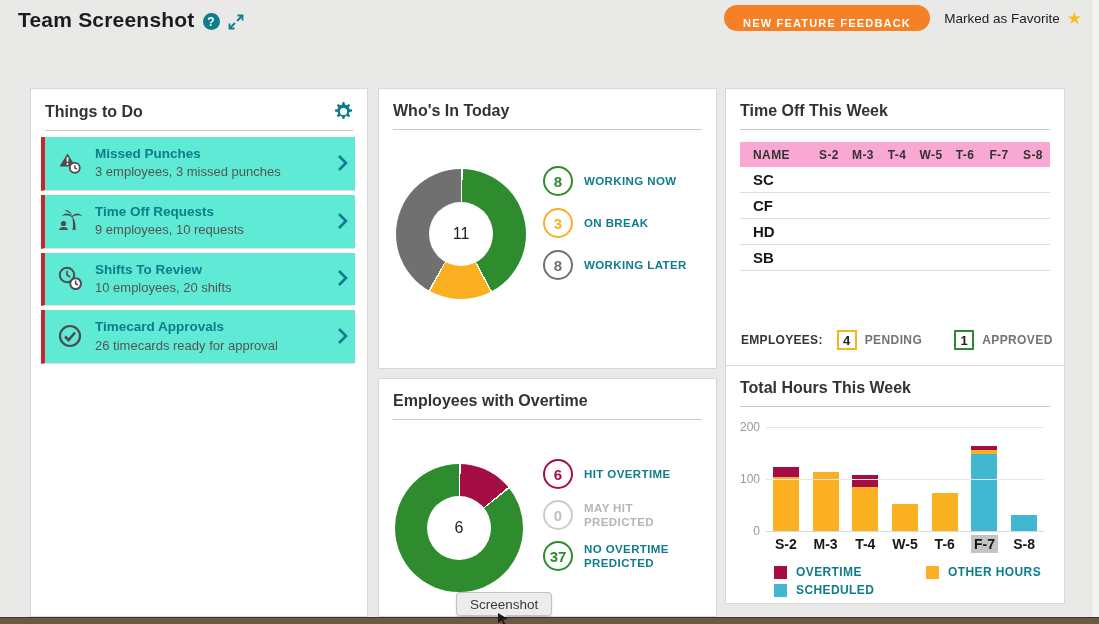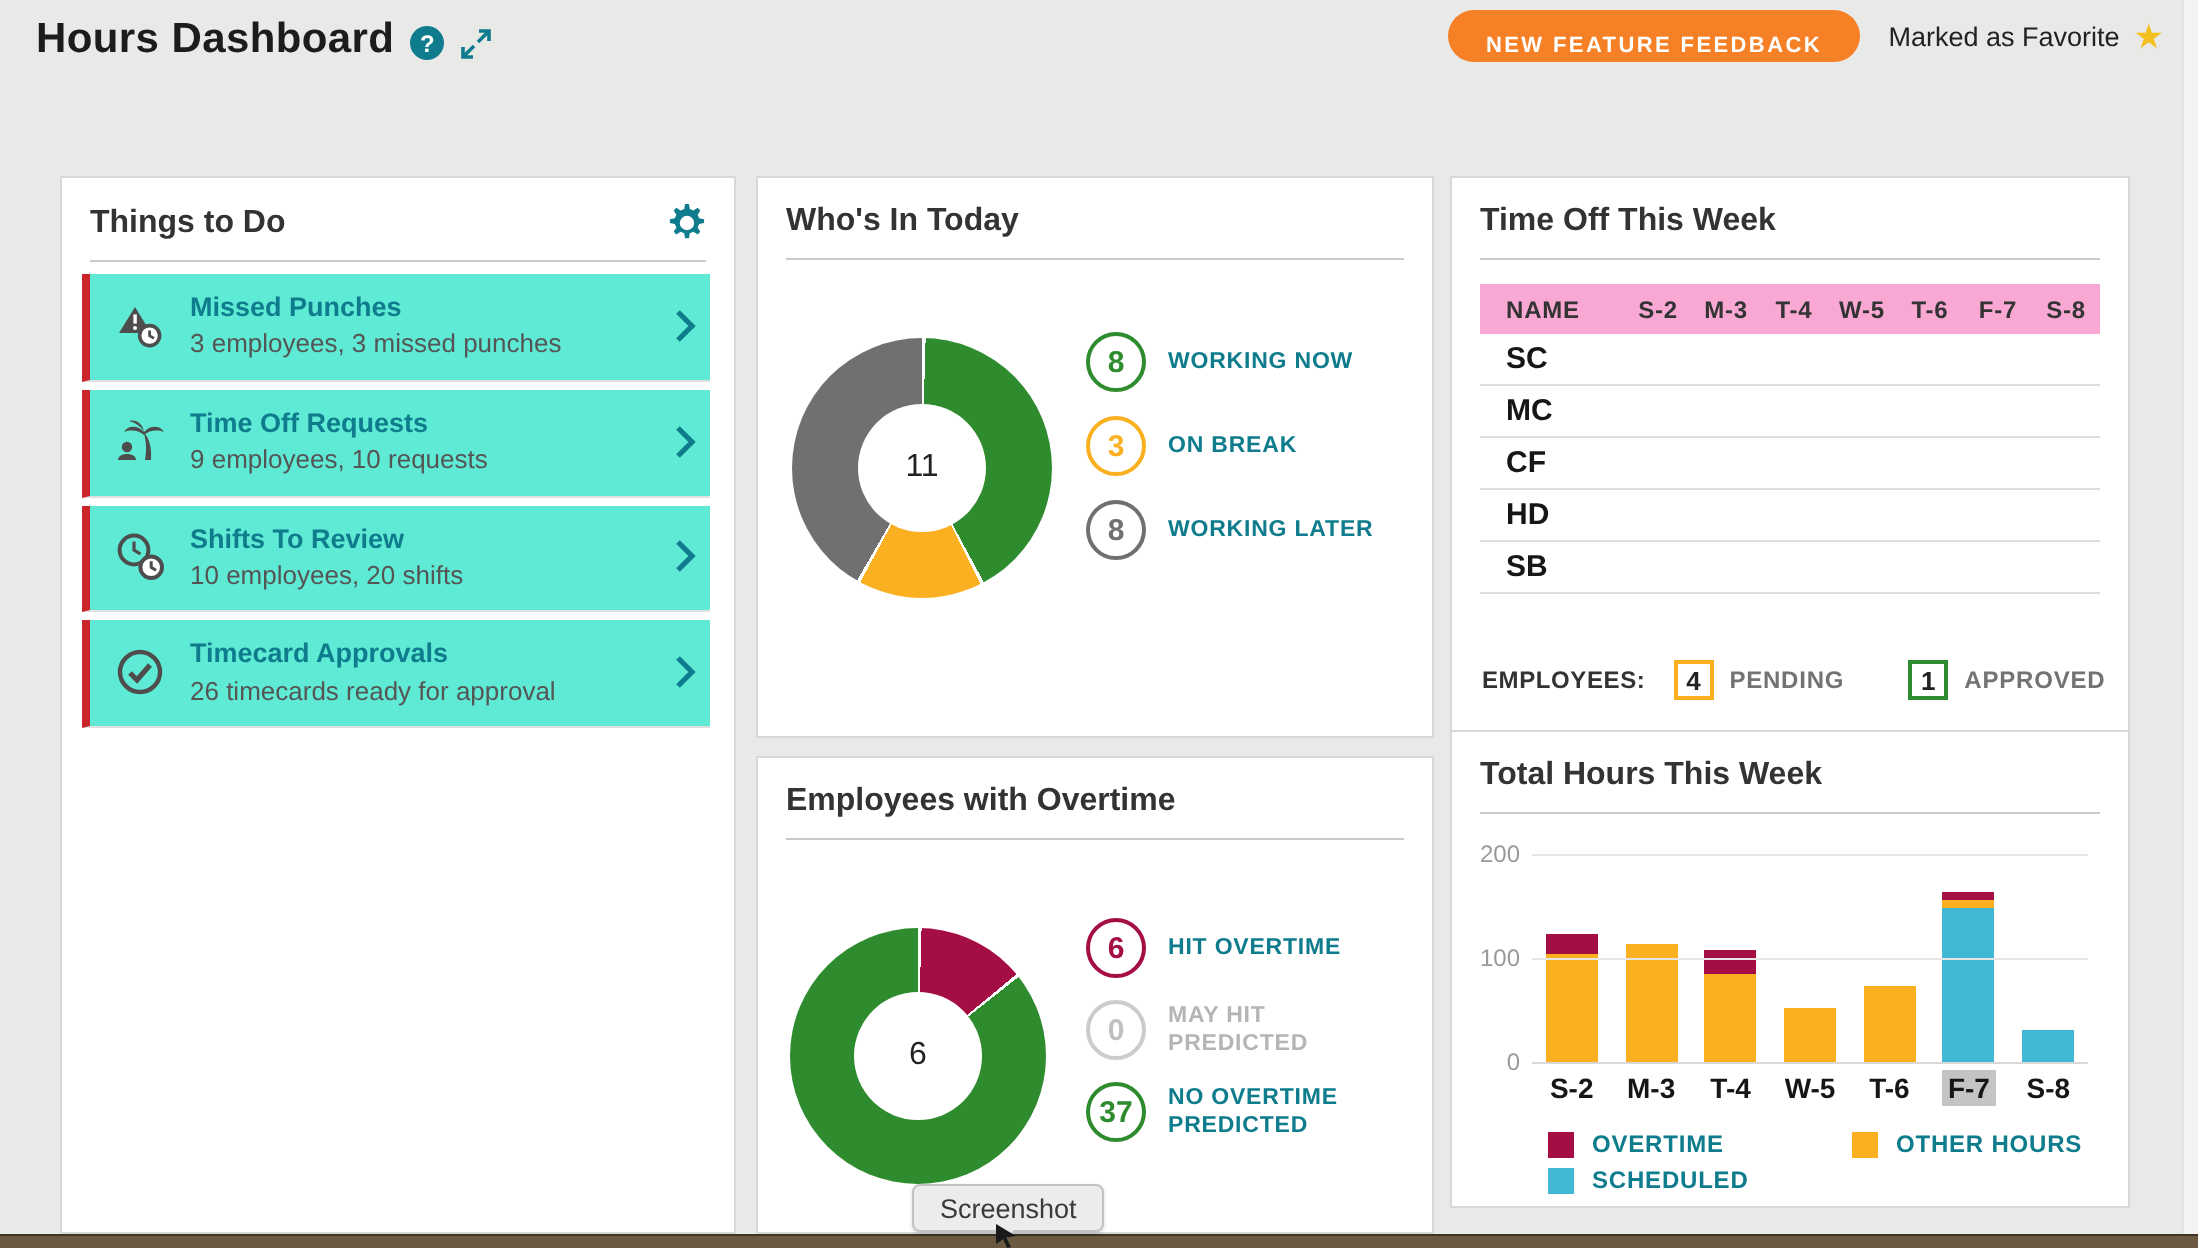--- a/index.html
+++ b/index.html
@@ -94,21 +94,21 @@
   .tooltip{position:absolute;left:456px;top:592px;height:22px;padding:0 13px;background:#ececec;
     border:1px solid #c2c2c2;border-radius:4px;display:flex;align-items:center;
     font-size:13.5px;color:#3a3a3a;box-shadow:0 1px 2px rgba(0,0,0,.15);z-index:10;}
   .tooltip:after{content:"";position:absolute;left:41px;top:21px;border:5px solid transparent;border-top-color:#ececec;}
   .cursor{position:absolute;left:497px;top:611px;z-index:11;}
 </style>
 </head>
 <body>
 
 <div class="page-header-left">
-  <div class="page-title">Hours Dashboard</div>
+  <div class="page-title">Team Screenshot</div>
   <div class="help-badge">?</div>
   <div class="expand-wrap">
     <svg width="16" height="16" viewBox="0 0 16 16">
         <g stroke="#0e7c8c" stroke-width="1.8" fill="none">
       <path d="M9.5 1.5 H14.5 V6.5"></path>
           <path d="M14 2 L9 7"></path>
       <path d="M6.5 14.5 H1.5 V9.5"></path>
           <path d="M2 14 L7 9"></path>
         </g>
       </svg>
@@ -252,30 +252,20 @@
         <span class="to-cell namecol to-name">SC</span>
         <span class="to-cell"></span>
         <span class="to-cell"></span>
         <span class="to-cell"><span class="to-sq" style="background: rgb(251, 176, 33);"></span></span>
         <span class="to-cell"></span>
         <span class="to-cell"></span>
         <span class="to-cell"></span>
         <span class="to-cell"></span>
       </div>
       <div class="to-row to-body-row">
-        <span class="to-cell namecol to-name">MC</span>
-        <span class="to-cell"></span>
-        <span class="to-cell"></span>
-        <span class="to-cell"></span>
-        <span class="to-cell"><span class="to-sq" style="background: rgb(251, 176, 33);"></span></span>
-        <span class="to-cell"></span>
-        <span class="to-cell"></span>
-        <span class="to-cell"></span>
-      </div>
-      <div class="to-row to-body-row">
         <span class="to-cell namecol to-name">CF</span>
         <span class="to-cell"></span>
         <span class="to-cell"></span>
         <span class="to-cell"></span>
         <span class="to-cell"></span>
         <span class="to-cell"></span>
         <span class="to-cell"><span class="to-sq" style="background: rgb(251, 176, 33);"></span></span>
         <span class="to-cell"></span>
       </div>
       <div class="to-row to-body-row">

